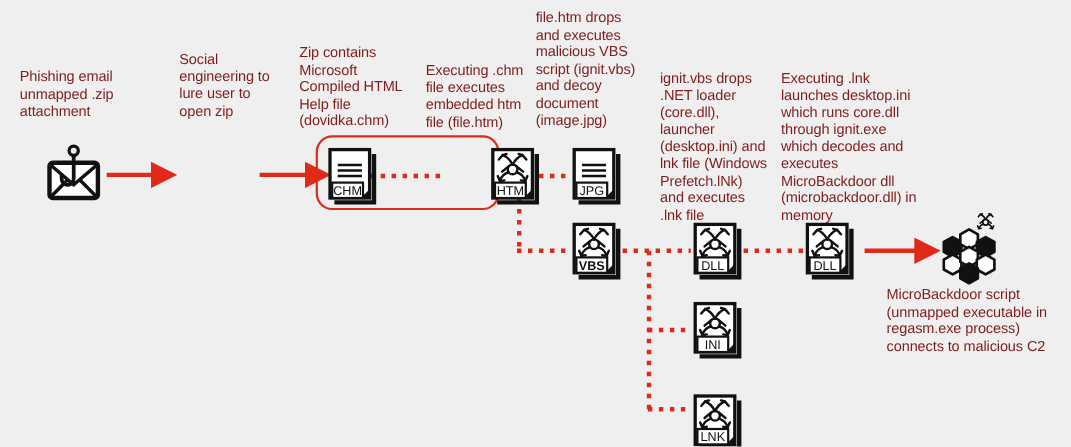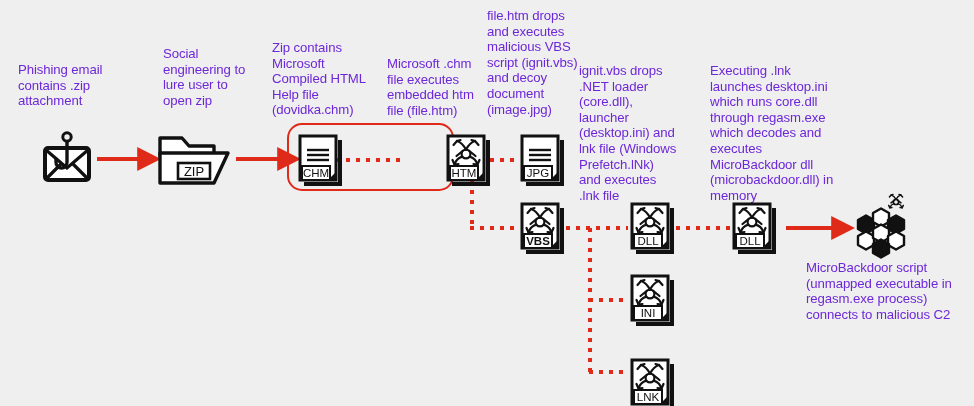--- a/index.html
+++ b/index.html
@@ -17,21 +17,21 @@
   #canvas {
     position: relative;
     width: 974px;
     height: 406px;
     background: #efefef;
   }
   .caption {
     position: absolute;
     font-size: 13.2px;
     line-height: 15.6px;
-    color: #6d28d9;
+    color: #7f1d1d;
     white-space: pre-line;
     letter-spacing: -0.1px;
   }
   svg.layer {
     position: absolute;
     left: 0;
     top: 0;
     width: 974px;
     height: 406px;
     overflow: visible;
@@ -39,61 +39,61 @@
   .node {
     position: absolute;
   }
 </style>
 </head>
 <body>
 
 <div id="canvas">
 
   <div class="caption" style="left:18px; top:62px; width:135px;">Phishing email
-contains .zip
+unmapped .zip
 attachment</div>
 
   <div class="caption" style="left:163px; top:46px; width:108px;">Social
 engineering to
 lure user to
 open zip</div>
 
   <div class="caption" style="left:272px; top:40px; width:118px;">Zip contains
 Microsoft
 Compiled HTML
 Help file
 (dovidka.chm)</div>
 
-  <div class="caption" style="left:387px; top:56px; width:104px;">Microsoft .chm
+  <div class="caption" style="left:387px; top:56px; width:104px;">Executing .chm
 file executes
 embedded htm
 file (file.htm)</div>
 
   <div class="caption" style="left:487px; top:8px; width:108px;">file.htm drops
 and executes
 malicious VBS
 script (ignit.vbs)
 and decoy
 document
 (image.jpg)</div>
 
-  <div class="caption" style="left:579px; top:63px; width:112px;">ignit.vbs drops
+  <div class="caption" style="left:600px; top:63px; width:112px;">ignit.vbs drops
 .NET loader
 (core.dll),
 launcher
 (desktop.ini) and
 lnk file (Windows
 Prefetch.lNk)
 and executes
 .lnk file</div>
 
   <div class="caption" style="left:710px; top:63px; width:130px;">Executing .lnk
 launches desktop.ini
 which runs core.dll
-through regasm.exe
+through ignit.exe
 which decodes and
 executes
 MicroBackdoor dll
 (microbackdoor.dll) in
 memory</div>
 
   <div class="caption" style="left:806px; top:260px; width:166px;">MicroBackdoor script
 (unmapped executable in
 regasm.exe process)
 connects to malicious C2</div>
@@ -137,28 +137,20 @@
   <div class="node" style="left:40px; top:130px;">
     <svg width="58" height="58" viewBox="0 0 58 58">
       <rect x="5" y="18" width="44" height="32" rx="3" fill="#ffffff" stroke="#111111" stroke-width="4"></rect>
       <path d="M6,20 L27,38 L48,20" fill="none" stroke="#111111" stroke-width="3.2"></path>
       <path d="M6,49 L22,33 M48,49 L32,33" fill="none" stroke="#111111" stroke-width="3.2"></path>
       <path d="M27,8 L27,32 C27,40 16,40 16,32 L16,29" fill="none" stroke="#111111" stroke-width="3.4" stroke-linecap="round"></path>
       <circle cx="27" cy="7" r="4.2" fill="#efefef" stroke="#111111" stroke-width="3"></circle>
     </svg>
   </div>
 
-  <div class="node" style="left:156px; top:132px;">
-    <svg width="76" height="56" viewBox="0 0 76 56">
-      <path d="M4,6 L26,6 L33,14 L58,14 L58,24 L4,24 Z" fill="#ffffff" stroke="#111111" stroke-width="3.4" stroke-linejoin="round"></path>
-      <path d="M4,21 L62,21 L72,21 L58,51 L4,51 Z" fill="#ffffff" stroke="#111111" stroke-width="3.4" stroke-linejoin="round"></path>
-      <rect x="22" y="31" width="32" height="16" fill="#ffffff" stroke="#111111" stroke-width="2.6"></rect>
-      <text x="38" y="43.5" text-anchor="middle" font-family="Liberation Sans, sans-serif" font-size="13" fill="#111111">ZIP</text>
-    </svg>
-  </div>
 
   <div class="node" style="left:296px; top:132px;">
     <svg width="48" height="56" viewBox="0 0 48 56">
       <rect x="4" y="4" width="36" height="44" fill="#ffffff" stroke="#111111" stroke-width="3"></rect>
       <path d="M40,48 L40,40 L32,48 Z" fill="#111111"></path>
       <path d="M8,52 L44,52 L44,8" fill="none" stroke="#111111" stroke-width="4"></path>
       <g stroke="#111111" stroke-width="2.4">
         <line x1="11" y1="18" x2="33" y2="18"></line>
         <line x1="11" y1="23" x2="33" y2="23"></line>
         <line x1="11" y1="28" x2="33" y2="28"></line>

